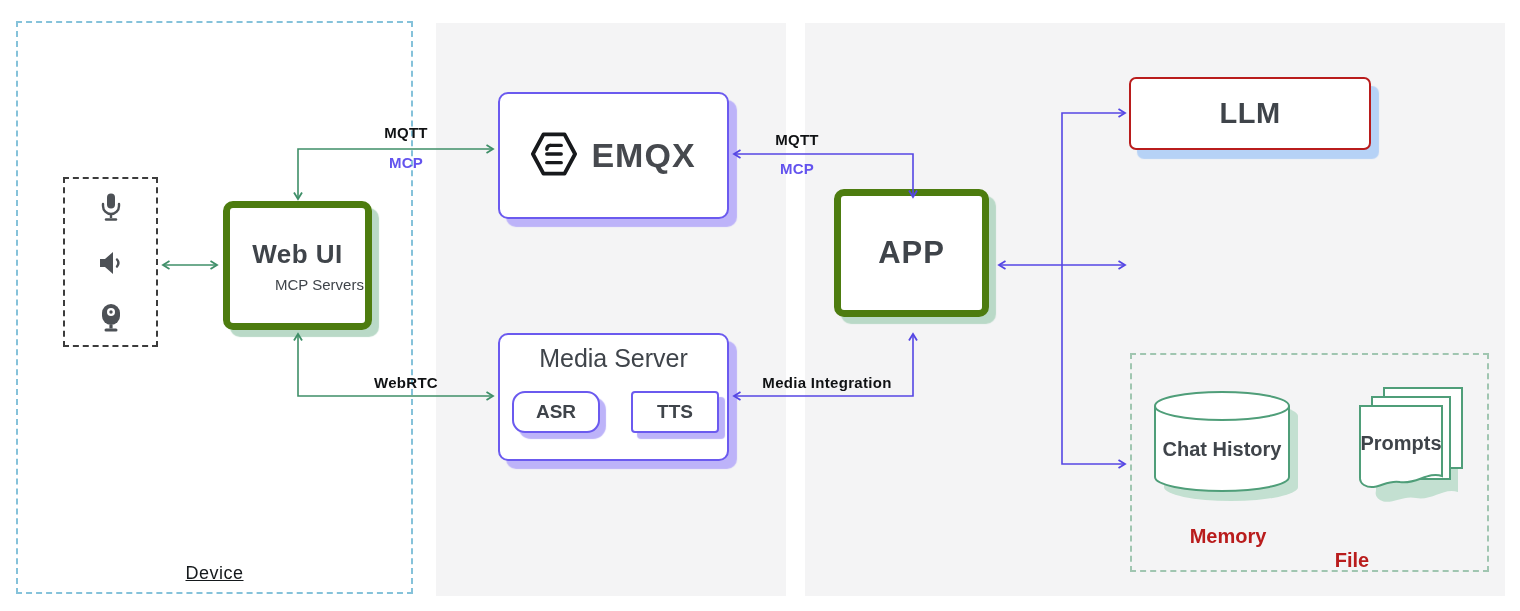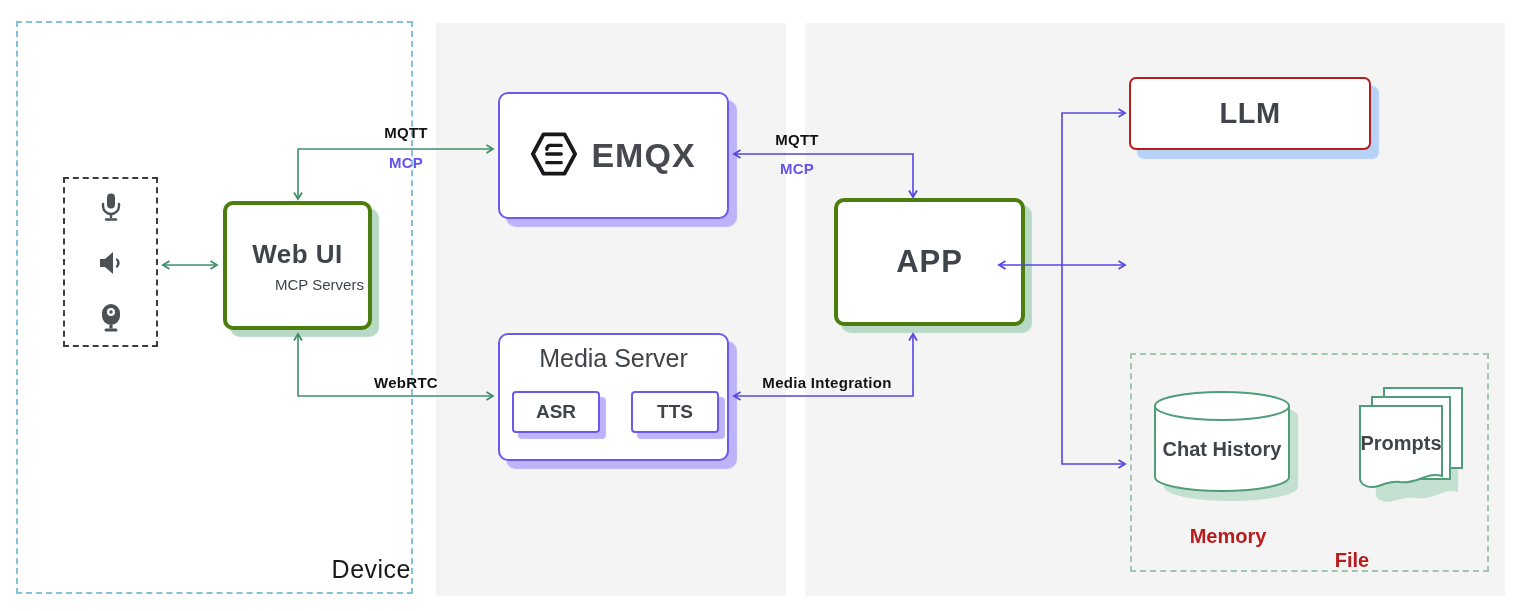--- a/index.html
+++ b/index.html
@@ -9,59 +9,59 @@
   }
   .panel{position:absolute;background:#f4f4f5;top:23px;height:573px;}
   .panel.mid{left:436px;width:350px;}
   .panel.right{left:805px;width:700px;}
 
   .device-box{
     position:absolute;left:16px;top:21px;width:397px;height:573px;
     border:2px dashed #85c2da;box-sizing:border-box;
   }
   .device-label{
-    position:absolute;bottom:8px;left:0;width:100%;text-align:right;
-    font-size:25px;color:#15191c;letter-spacing:0.5px;
+    position:absolute;bottom:8px;left:0;width:100%;text-align:center;
+    font-size:18px;color:#15191c;letter-spacing:0.5px;text-decoration:underline;
   }
   .periph-box{
     position:absolute;left:63px;top:177px;width:95px;height:170px;
     border:2px dashed #3c3c3c;box-sizing:border-box;
     display:flex;flex-direction:column;align-items:center;justify-content:space-between;
     padding:13px 0 12px 0;
   }
   .periph-box svg{display:block;}
 
   .node{
     position:absolute;background:#ffffff;box-sizing:border-box;
     display:flex;flex-direction:column;align-items:center;justify-content:center;
     color:#3f444a;
   }
-  .node.green{border:4px solid #4d7c0f;border-radius:10px;box-shadow:7px 7px 1px #b9d9c7;}
+  .node.green{border:7px solid #4d7c0f;border-radius:10px;box-shadow:7px 7px 1px #b9d9c7;}
   .node.purple{border:2px solid #6b5aef;border-radius:10px;box-shadow:8px 8px 1px #bdb3f9;}
   .node.blue{border:2px solid #b91c1c;border-radius:7px;box-shadow:8px 9px 1px #b6d2f6;}
 
   .webui{left:223px;top:201px;width:149px;height:129px;}
   .webui .title{font-size:26px;font-weight:600;letter-spacing:0.5px;}
   .webui .sub{font-size:15px;font-weight:500;margin-top:6px;margin-left:44px;}
 
   .emqx{left:498px;top:92px;width:231px;height:127px;flex-direction:row;gap:14px;text-align:center;}
   .emqx .brand{font-size:34px;font-weight:700;color:#46494e;letter-spacing:1px;}
 
   .mediaserver{left:498px;top:333px;width:231px;height:128px;justify-content:flex-start;}
   .mediaserver .title{font-size:25px;font-weight:400;margin-top:9px;}
   .subnode{
     position:absolute;background:#fff;border:2px solid #6b5aef;border-radius:4px;
     box-shadow:6px 6px 1px #bdb3f9;box-sizing:border-box;
     display:flex;align-items:center;justify-content:center;
     font-size:19px;font-weight:700;color:#3f444a;width:88px;height:42px;top:56px;
   }
-  .subnode.asr{left:12px;}
+  .subnode.asr{left:12px;border-radius:13px;}
   .subnode.tts{left:131px;}
 
-  .app{left:834px;top:198px;width:191px;height:128px;align-items:center;}
+  .app{left:834px;top:189px;width:155px;height:128px;align-items:center;}
   .app .title{font-size:31px;font-weight:600;letter-spacing:1px;}
 
   .llm{left:1129px;top:77px;width:242px;height:73px;}
   .vlm{left:1129px;top:229px;width:242px;height:72px;}
   .llm .title,.vlm .title{font-size:29px;font-weight:600;letter-spacing:0.5px;}
 
   .storage-box{
     position:absolute;left:1130px;top:353px;width:359px;height:219px;
     border:2px dashed #a0c6b1;box-sizing:border-box;
   }

